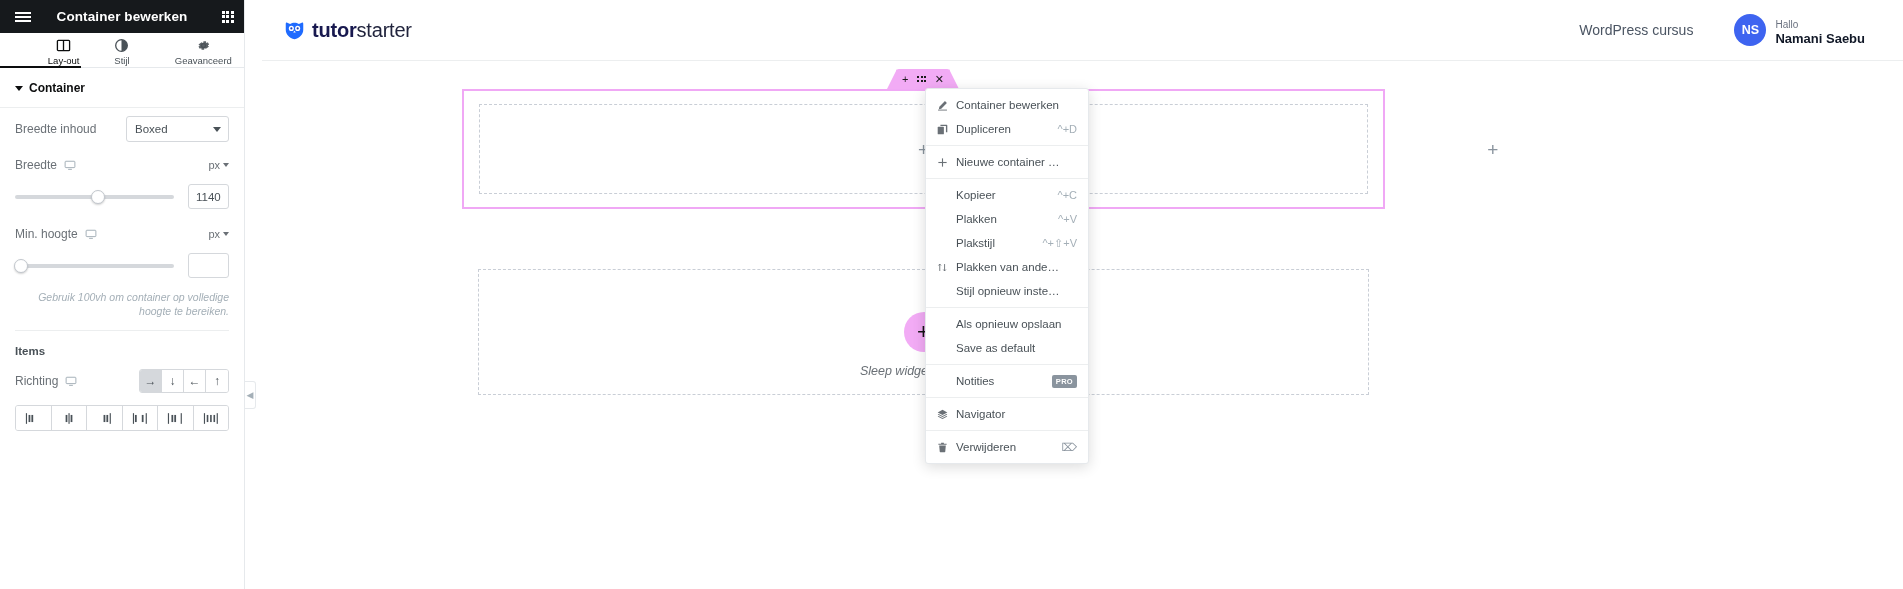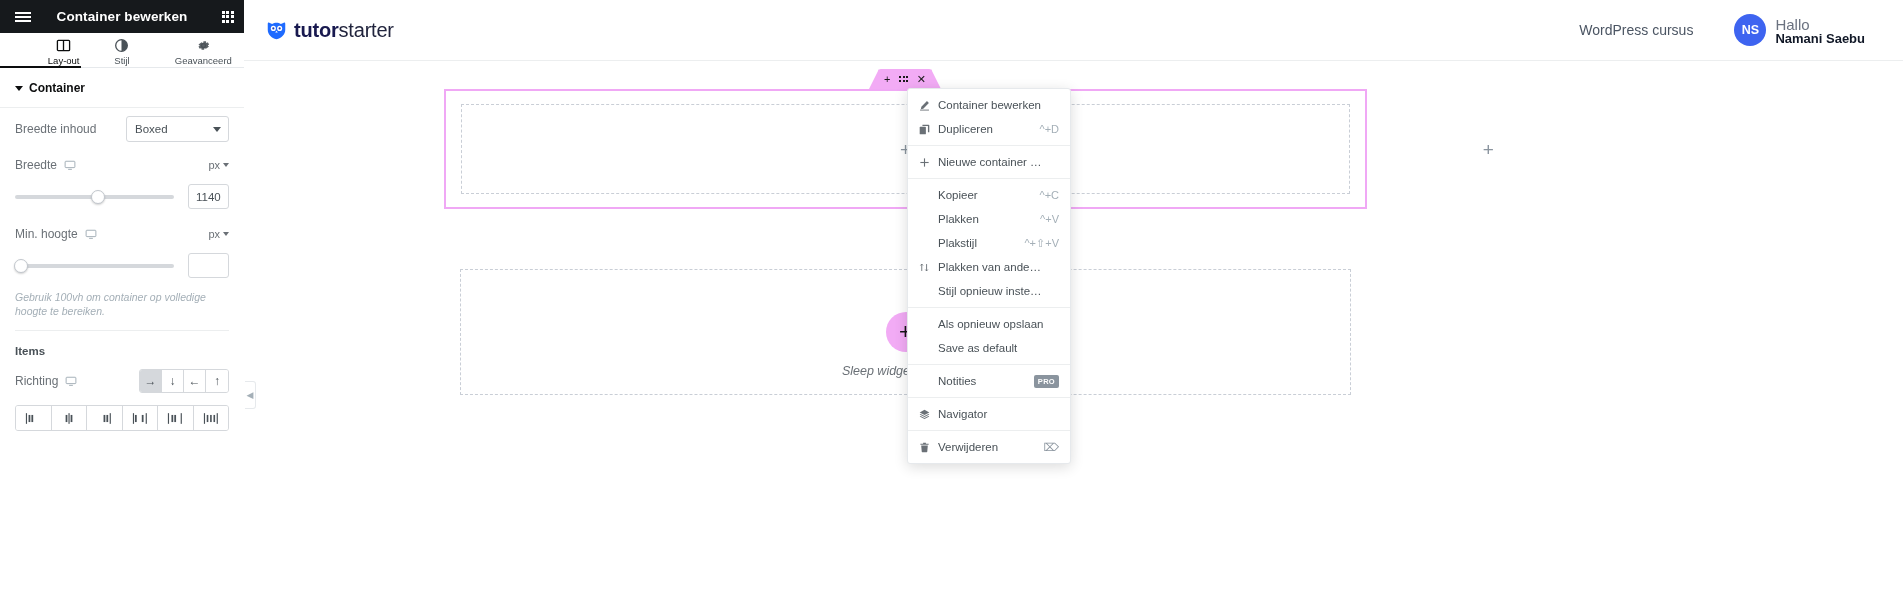--- a/index.html
+++ b/index.html
@@ -56,21 +56,21 @@
   .sel .chev { position:absolute; right:7px; top:10px; width:0;height:0;
     border-left:4px solid transparent;border-right:4px solid transparent;border-top:5px solid #495157;}
   .unit { font-size:11px; color:#6a7076; display:flex; align-items:center; gap:3px; }
   .unit .chev2 { width:0;height:0;border-left:3.5px solid transparent;border-right:3.5px solid transparent;border-top:4.5px solid #6a7076; }
   .sliderow { padding:4px 15px 10px 15px; display:flex; align-items:center; gap:14px;justify-content:flex-end; }
   .track { flex:1; height:4px; background:#d5d8dc; border-radius:2px; position:relative; }
   .knob { position:absolute; top:-5px; width:14px;height:14px;border-radius:50%;
      background:#fff; border:1px solid #c2c7cd; box-shadow:0 1px 2px rgba(0,0,0,.18); cursor:pointer;}
   .numbox { width:41px; height:25px; border:1px solid #d5d8dc; border-radius:3px;
     font-size:11.5px; color:#495157; display:flex; align-items:center; padding-left:7px; background:#fff;}
-  .hint { padding:2px 15px 12px 15px; font-size:10.5px; color:#a4afb7; font-style:italic; line-height:14px; }
+  .hint { padding:2px 15px 12px 15px; font-size:10.5px; color:#a4afb7; font-style:italic; line-height:14px;text-align:right; }
   .divider { height:1px; background:#eceeef; margin:0 15px; }
   .grouplabel { padding:14px 15px 4px 15px; font-size:11.5px; font-weight:bold; color:#495157; }
 
   .choices { display:flex; border:1px solid #d5d8dc; border-radius:3px; overflow:hidden; }
   .choices .ch { width:22px; height:22px; display:flex; align-items:center; justify-content:center;
      border-right:1px solid #d5d8dc; font-size:12px; color:#495157; cursor:pointer; background:#fff;}
   .choices .ch:last-child { border-right:none; }
   .choices .ch.sel-on { background:#d5d8dc; }
   .alignrow { padding:4px 15px 10px 15px; }
   .choices.wide { width:100%; }
@@ -84,36 +84,36 @@
   }
   #collapse-handle span { color:#a4afb7; font-size:9px; line-height:1; }
 
   
   #apps-btn { position:absolute; left:210px; top:0; width:35px; height:33px;
     display:flex; align-items:center; justify-content:center; cursor:pointer; }
   .dotgrid { display:grid; grid-template-columns:repeat(3,3px); grid-template-rows:repeat(3,3px); gap:1.5px; }
   .dotgrid i { display:block; width:3px; height:3px; background:#fff; }
 
   
-  #preview { position:absolute; left:244px; top:0; right:0; height:589px; background:#7dd3fc; overflow:hidden; }
+  #preview { position:absolute; left:262px; top:0; right:0; height:589px; background:#7dd3fc; overflow:hidden; }
   #site-header {
     height:61px; border-bottom:1px solid #eceeef; display:flex; align-items:center;
     padding:0 38px 0 22px; background:#fff;
   }
   #logo { display:flex; align-items:center; gap:7px; }
   #logo .owl { width:21px; height:21px; }
   #logo .ltxt { font-size:20px; color:#18194f; letter-spacing:-0.2px; }
   #logo .ltxt b { font-weight:bold; }
   #logo .ltxt span { font-weight:normal; color:#21243d; }
   #site-nav { margin-left:auto; display:flex; align-items:center; gap:41px; }
   #nav-link { font-size:14px; color:#4b5563; cursor:pointer; }
   #user-box { display:flex; align-items:flex-end; gap:9px; cursor:pointer; }
   #avatar { width:32px;height:32px;border-radius:50%; background:#3e64f0; color:#fff;
      font-size:12.5px; font-weight:bold; display:flex; align-items:center; justify-content:center;}
-  #user-text .hello { font-size:15px; color:#6b7280; line-height:12px; }
+  #user-text .hello { font-size:10px; color:#6b7280; line-height:12px; }
   #user-text .uname { font-size:13px; font-weight:bold; color:#111827; line-height:15px; }
 
   #canvas { position:relative; height:528px; background:#fff; }
 
   
   #sel-container {
     position:absolute; left:200px; top:28px; width:923px; height:120px;
     border:2px solid #f0a8f5; background:#fff;
   }
   #sel-inner {

